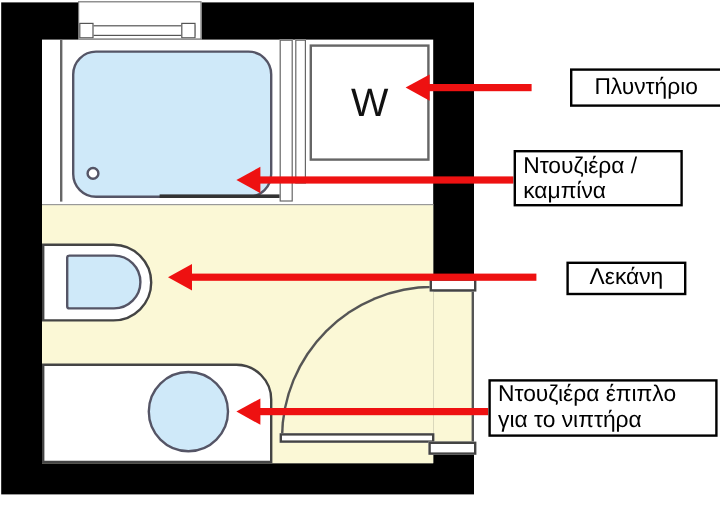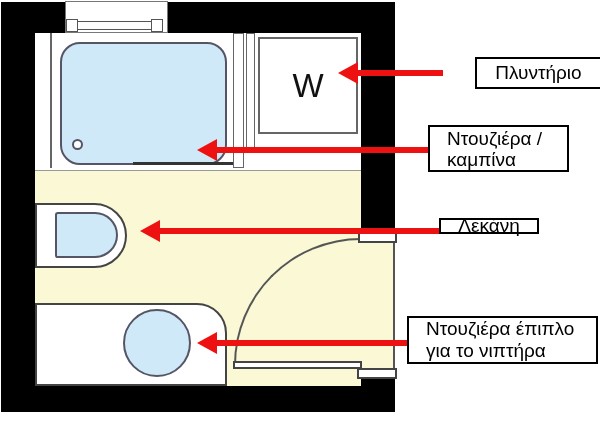--- a/index.html
+++ b/index.html
@@ -64,24 +64,24 @@
     border-right:20px solid var(--arrow_red,#EE1111);}
   .a1-head{left:338px;top:62px;} .a1-shaft{left:357px;top:70px;width:86px;}
   .a2-head{left:197px;top:139px;} .a2-shaft{left:216px;top:147px;width:212px;}
   .a3-head{left:140px;top:220px;} .a3-shaft{left:159px;top:228px;width:288px;}
   .a4-head{left:197px;top:332px;} .a4-shaft{left:216px;top:340px;width:191px;}
 
   
   .label-box{background:var(--label_bg,#fff);border:2px solid var(--label_border,#000);
     color:var(--text_color,#000);font-size:19px;display:flex;align-items:center;}
   .label-center{justify-content:center;text-align:center;}
-  .label-left{justify-content:flex-start;text-align:left;padding:0 17px;line-height:21px;}
+  .label-left{justify-content:flex-start;text-align:left;padding:0 6px;line-height:21px;}
   .l1{left:443px;top:57px;width:127px;height:32px;margin-left:32px;}
   .l2{left:428px;top:125px;width:141px;height:47px;}
-  .l3{left:439px;top:218px;width:100px;height:16px;}
+  .l3{left:472px;top:218px;width:100px;height:28px;}
   .l4{left:407px;top:316px;width:191px;height:48px;line-height:22px;}
 </style>
 </head>
 <body>
 
 <div class="canvas">
 
   <div class="abs outer-wall"></div>
   <div class="abs room-interior"></div>
   <div class="abs floor"></div>

